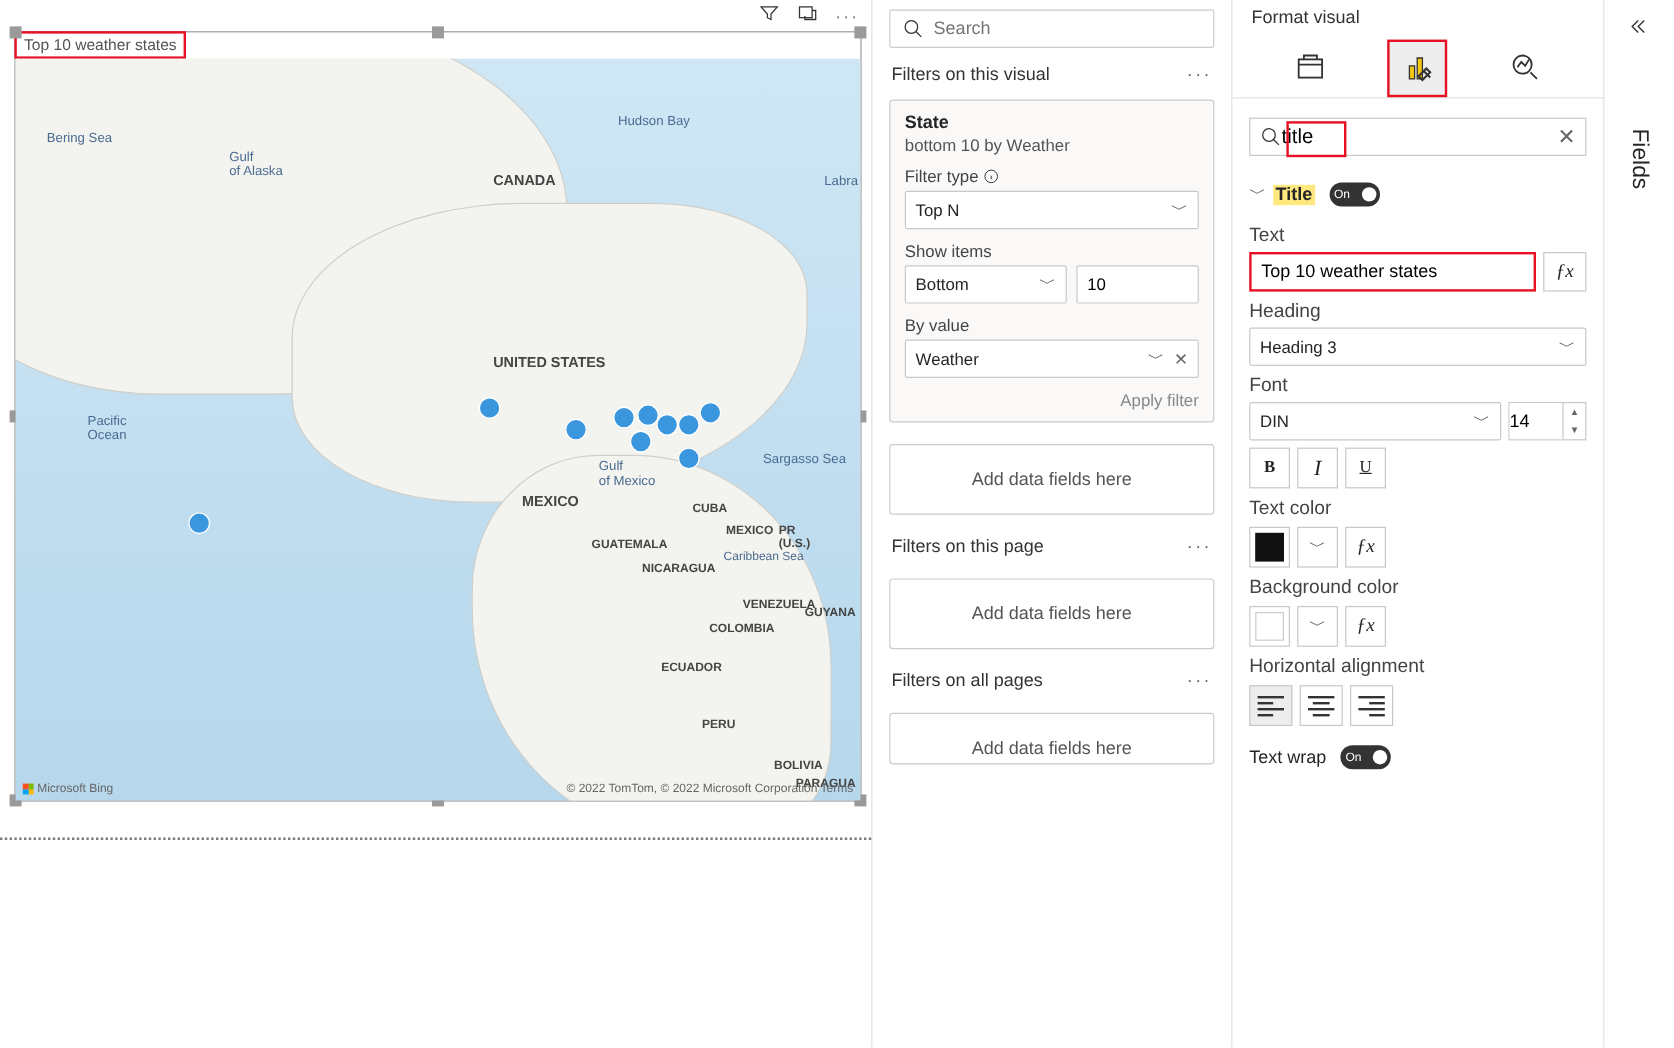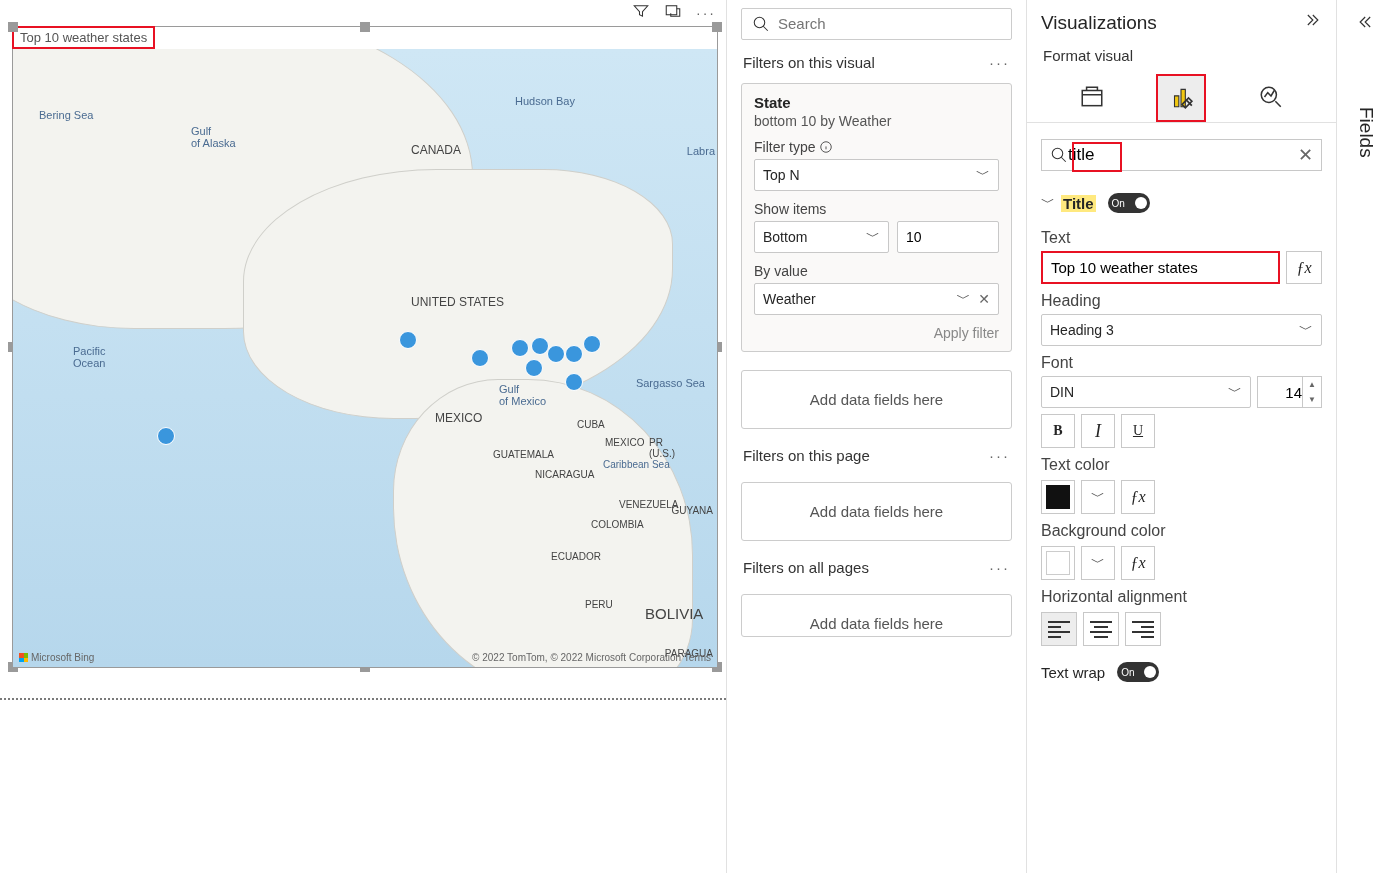--- a/index.html
+++ b/index.html
@@ -18,21 +18,21 @@
 .visual-title { position:absolute; top:-1px; left:-1px; padding:2px 6px; font-size:13px; color:#555; border:2px solid #e81123; }
 .sel-handle { position:absolute; width:10px; height:10px; background:#9a9a9a; }
 .sel-h1{top:-5px;left:-5px}.sel-h2{top:-5px;left:50%;margin-left:-5px}.sel-h3{top:-5px;right:-5px}
 .sel-h4{top:50%;left:-5px;margin-top:-5px}.sel-h5{top:50%;right:-5px;margin-top:-5px}
 .sel-h6{bottom:-5px;left:-5px}.sel-h7{bottom:-5px;left:50%;margin-left:-5px}.sel-h8{bottom:-5px;right:-5px}
 .map-bg { position:absolute; top:22px; left:0; right:0; bottom:0;
   background: linear-gradient(0deg,#b6d7ec 0%, #cfe7f5 100%); overflow:hidden; }
 .landmass { position:absolute; background:#f3f3ef; border:1px solid #cfcfca; border-radius:40% 50% 40% 60%; }
 .dot { position:absolute; width:18px; height:18px; border-radius:50%; background:#3a96dd; border:1px solid #fff; }
 .map-label{position:absolute;font-size:11px;color:#4a6b91;white-space:nowrap}
-.map-label.country{color:#444;font-weight:400;font-size:12px}
+.map-label.country{color:#444;font-weight:700;font-size:12px}
 .map-attr{position:absolute;bottom:4px;font-size:10px;color:#666}
 .map-attr.left{left:6px;display:flex;align-items:center;gap:3px}
 .map-attr.right{right:6px}
 .ms-sq{width:9px;height:9px;display:grid;grid-template-columns:1fr 1fr;grid-template-rows:1fr 1fr}
 .ms-sq span:nth-child(1){background:#f25022}.ms-sq span:nth-child(2){background:#7fba00}
 .ms-sq span:nth-child(3){background:#00a4ef}.ms-sq span:nth-child(4){background:#ffb900}
 .dotted-sep{position:absolute;top:698px;left:0;right:0;border-top:2px dotted #7a7a7a}
 
 
 .pane-head{display:flex;align-items:center;padding:10px 14px 6px;font-size:19px;font-weight:400;gap:10px}
@@ -82,21 +82,21 @@
 .sqbtn{width:34px;height:34px;border:1px solid #c8c8c8;display:flex;align-items:center;justify-content:center;font-weight:700;font-family:serif}
 .sqbtn.ital{font-style:italic;font-weight:400;font-size:18px}
 .sqbtn.und{text-decoration:underline;font-weight:400}
 .colorswatch{width:34px;height:34px;border:1px solid #c8c8c8;padding:4px}
 .colorswatch .sw{width:100%;height:100%}
 .dropbtn{width:34px;height:34px;border:1px solid #c8c8c8;display:flex;align-items:center;justify-content:center}
 .alignbtn{width:36px;height:34px;border:1px solid #c8c8c8;display:flex;flex-direction:column;justify-content:center;gap:3px;padding:0 6px}
 .alignbtn.active{background:#ededed}
 .alignbtn span{height:2px;background:#333}
 .numfield{display:flex;border:1px solid #c8c8c8}
-.numfield input{width:44px;border:none;text-align:right;font-size:15px;outline:none}
+.numfield input{width:44px;border:none;text-align:left;font-size:15px;outline:none}
 .spin{display:flex;flex-direction:column;border-left:1px solid #c8c8c8}
 .spin div{width:18px;height:15px;display:flex;align-items:center;justify-content:center;font-size:8px;color:#666}
 .fields-vert{writing-mode:vertical-rl;font-size:19px;padding-top:60px}
 .chev{font-size:14px;color:#555}
 svg.icon{stroke:#333;stroke-width:1.4;fill:none}
 </style>
 </head>
 <body>
 
 <div class="col-canvas">
@@ -146,21 +146,21 @@
       <div class="map-label country" style="top:388px;left:636px;font-size:10px;white-space:pre">PR
 (U.S.)</div>
       <div class="map-label country" style="top:400px;left:480px;font-size:10px">GUATEMALA</div>
       <div class="map-label" style="top:410px;left:590px;font-size:10px">Caribbean Sea</div>
       <div class="map-label country" style="top:420px;left:522px;font-size:10px">NICARAGUA</div>
       <div class="map-label country" style="top:450px;left:606px;font-size:10px">VENEZUELA</div>
       <div class="map-label country" style="top:456px;right:4px;font-size:10px">GUYANA</div>
       <div class="map-label country" style="top:470px;left:578px;font-size:10px">COLOMBIA</div>
       <div class="map-label country" style="top:502px;left:538px;font-size:10px">ECUADOR</div>
       <div class="map-label country" style="top:550px;left:572px;font-size:10px">PERU</div>
-      <div class="map-label country" style="top:556px;left:632px;font-size:15px">BOLIVIA</div>
+      <div class="map-label country" style="top:584px;left:632px;font-size:10px">BOLIVIA</div>
       <div class="map-label country" style="bottom:8px;right:4px;font-size:10px">PARAGUA</div>
 
       <div class="dot" style="top:282px;left:386px"></div>
       <div class="dot" style="top:300px;left:458px"></div>
       <div class="dot" style="top:290px;left:498px"></div>
       <div class="dot" style="top:288px;left:518px"></div>
       <div class="dot" style="top:296px;left:534px"></div>
       <div class="dot" style="top:296px;left:552px"></div>
       <div class="dot" style="top:286px;left:570px"></div>
       <div class="dot" style="top:310px;left:512px"></div>
@@ -240,27 +240,20 @@
 
   <div class="sub-head flex">
     <span>Filters on all pages</span>
       <span class="spacer"></span>
       <span class="dots">···</span>
   </div>
   <div class="wellslot" style="margin-bottom:-20px;padding-bottom:4px">Add data fields here</div>
 </div>
 
 <div class="col-viz">
-  <div class="pane-head">
-    <span>Visualizations</span>
-      <span class="spacer"></span>
-    <span><svg class="icon" viewBox="0 0 24 24">
-          <path d="M7 6l6 6-6 6M13 6l6 6-6 6"></path>
-        </svg></span>
-  </div>
   <div class="sub-head">Format visual</div>
 
   <div class="tabrow">
     <div class="tabbtn">
       <svg viewBox="0 0 24 24" class="icon">
           <rect x="3" y="6" width="18" height="14"></rect>
           <path d="M3 10h18M7 6V3h10v3"></path>
         </svg>
     </div>
     <div class="tabbtn active">

